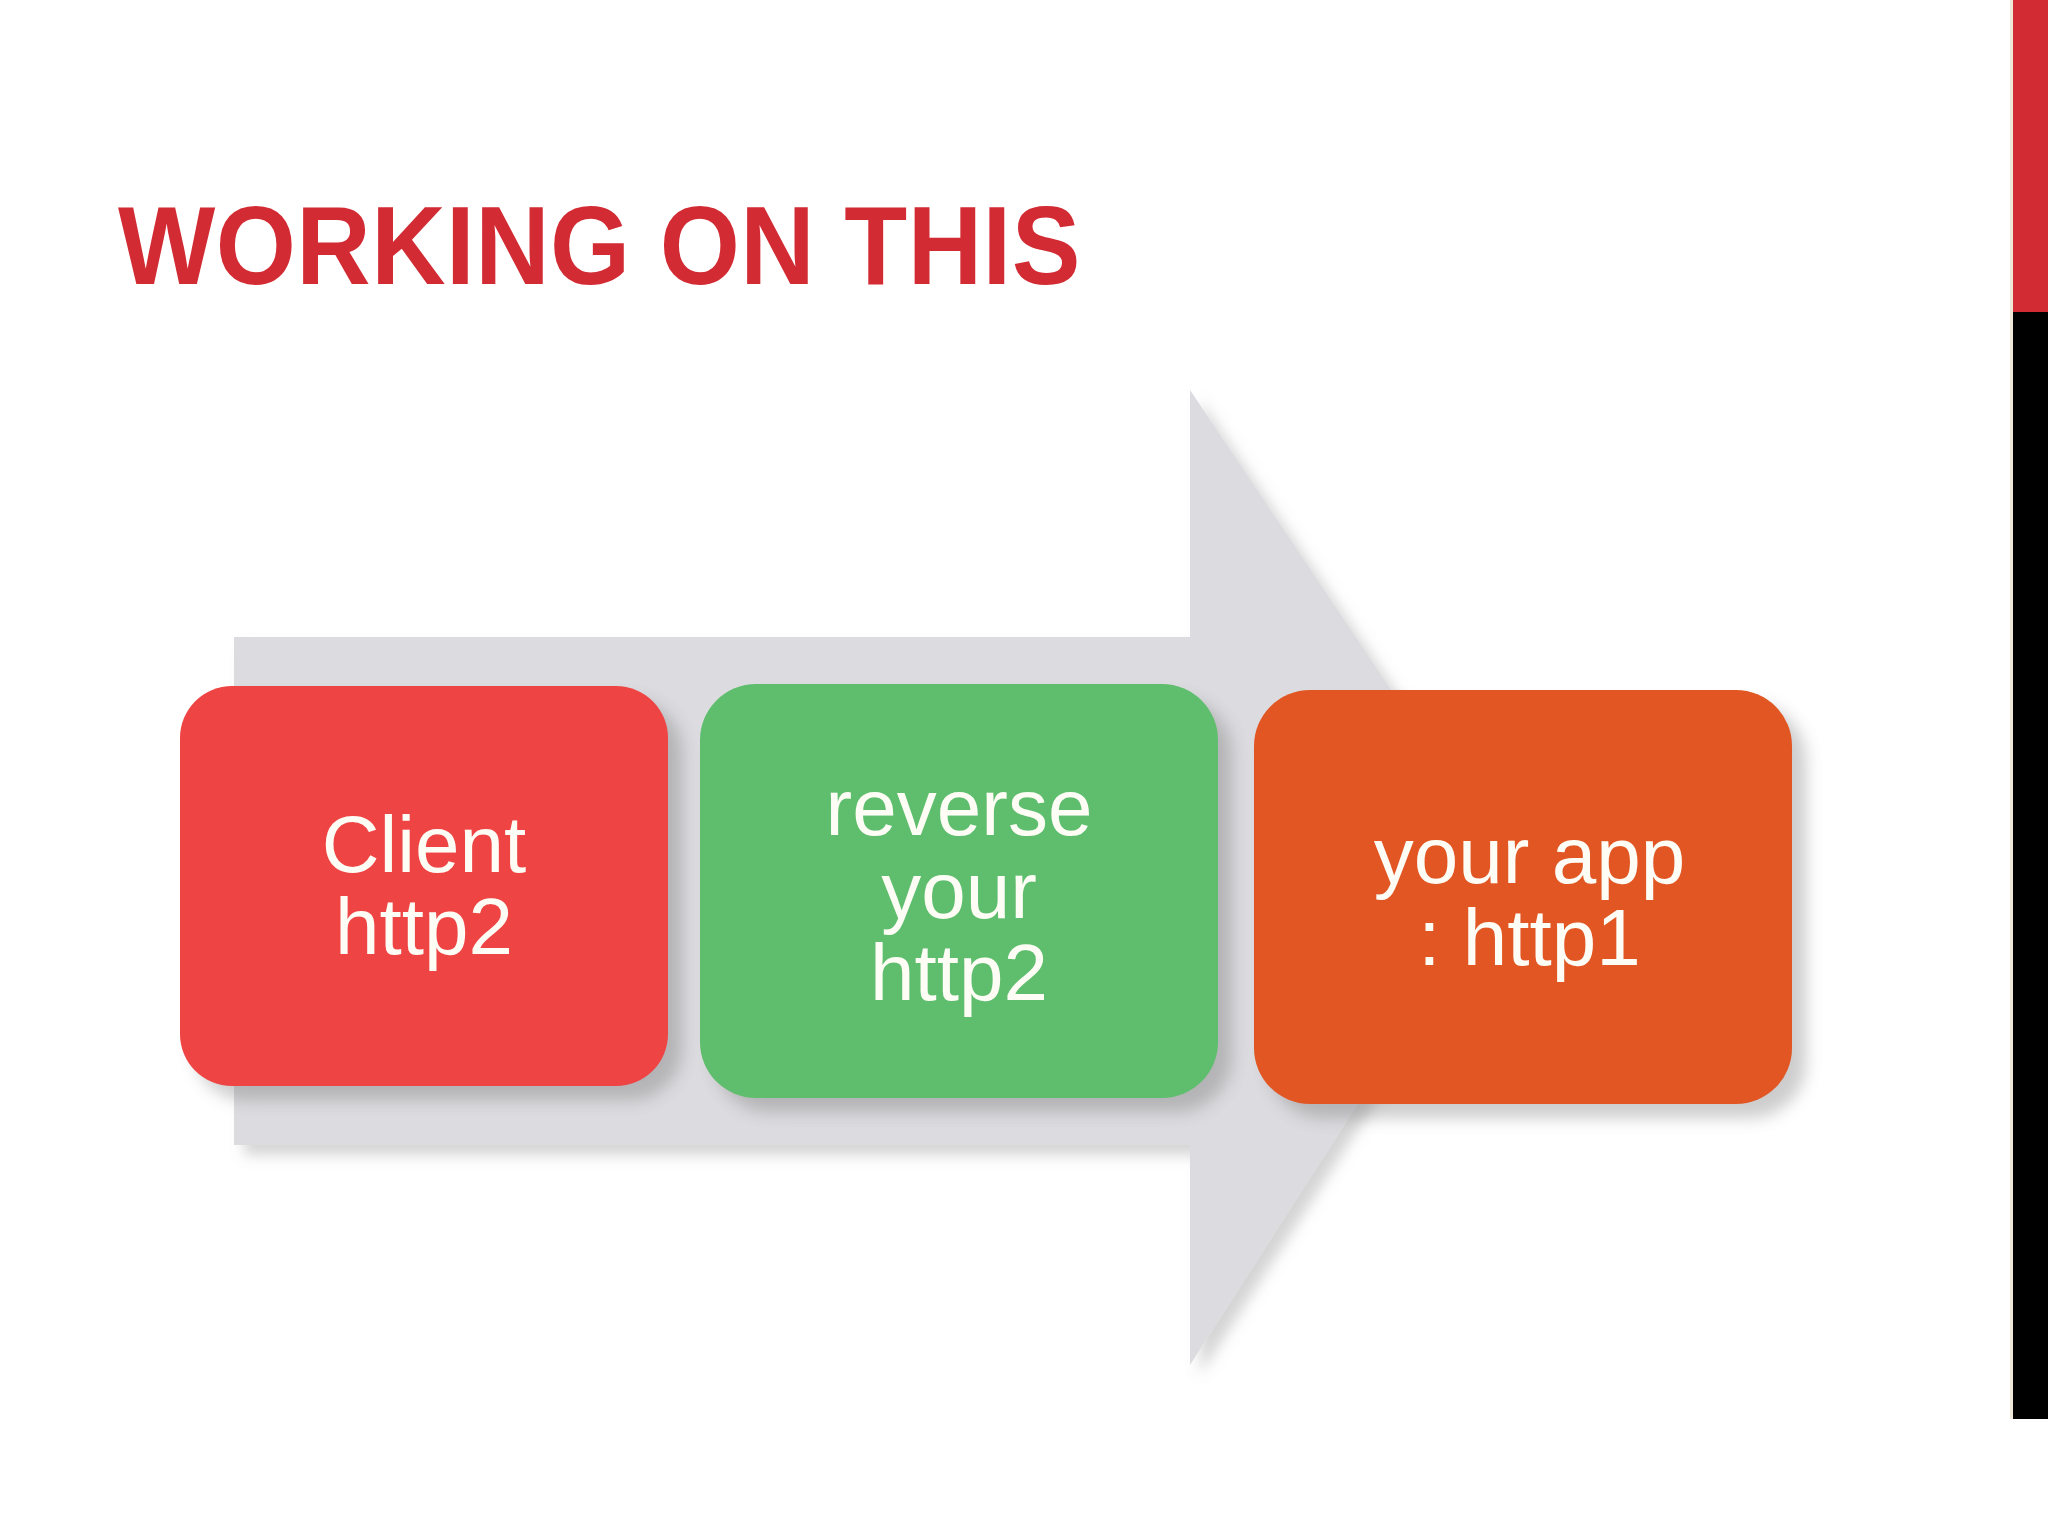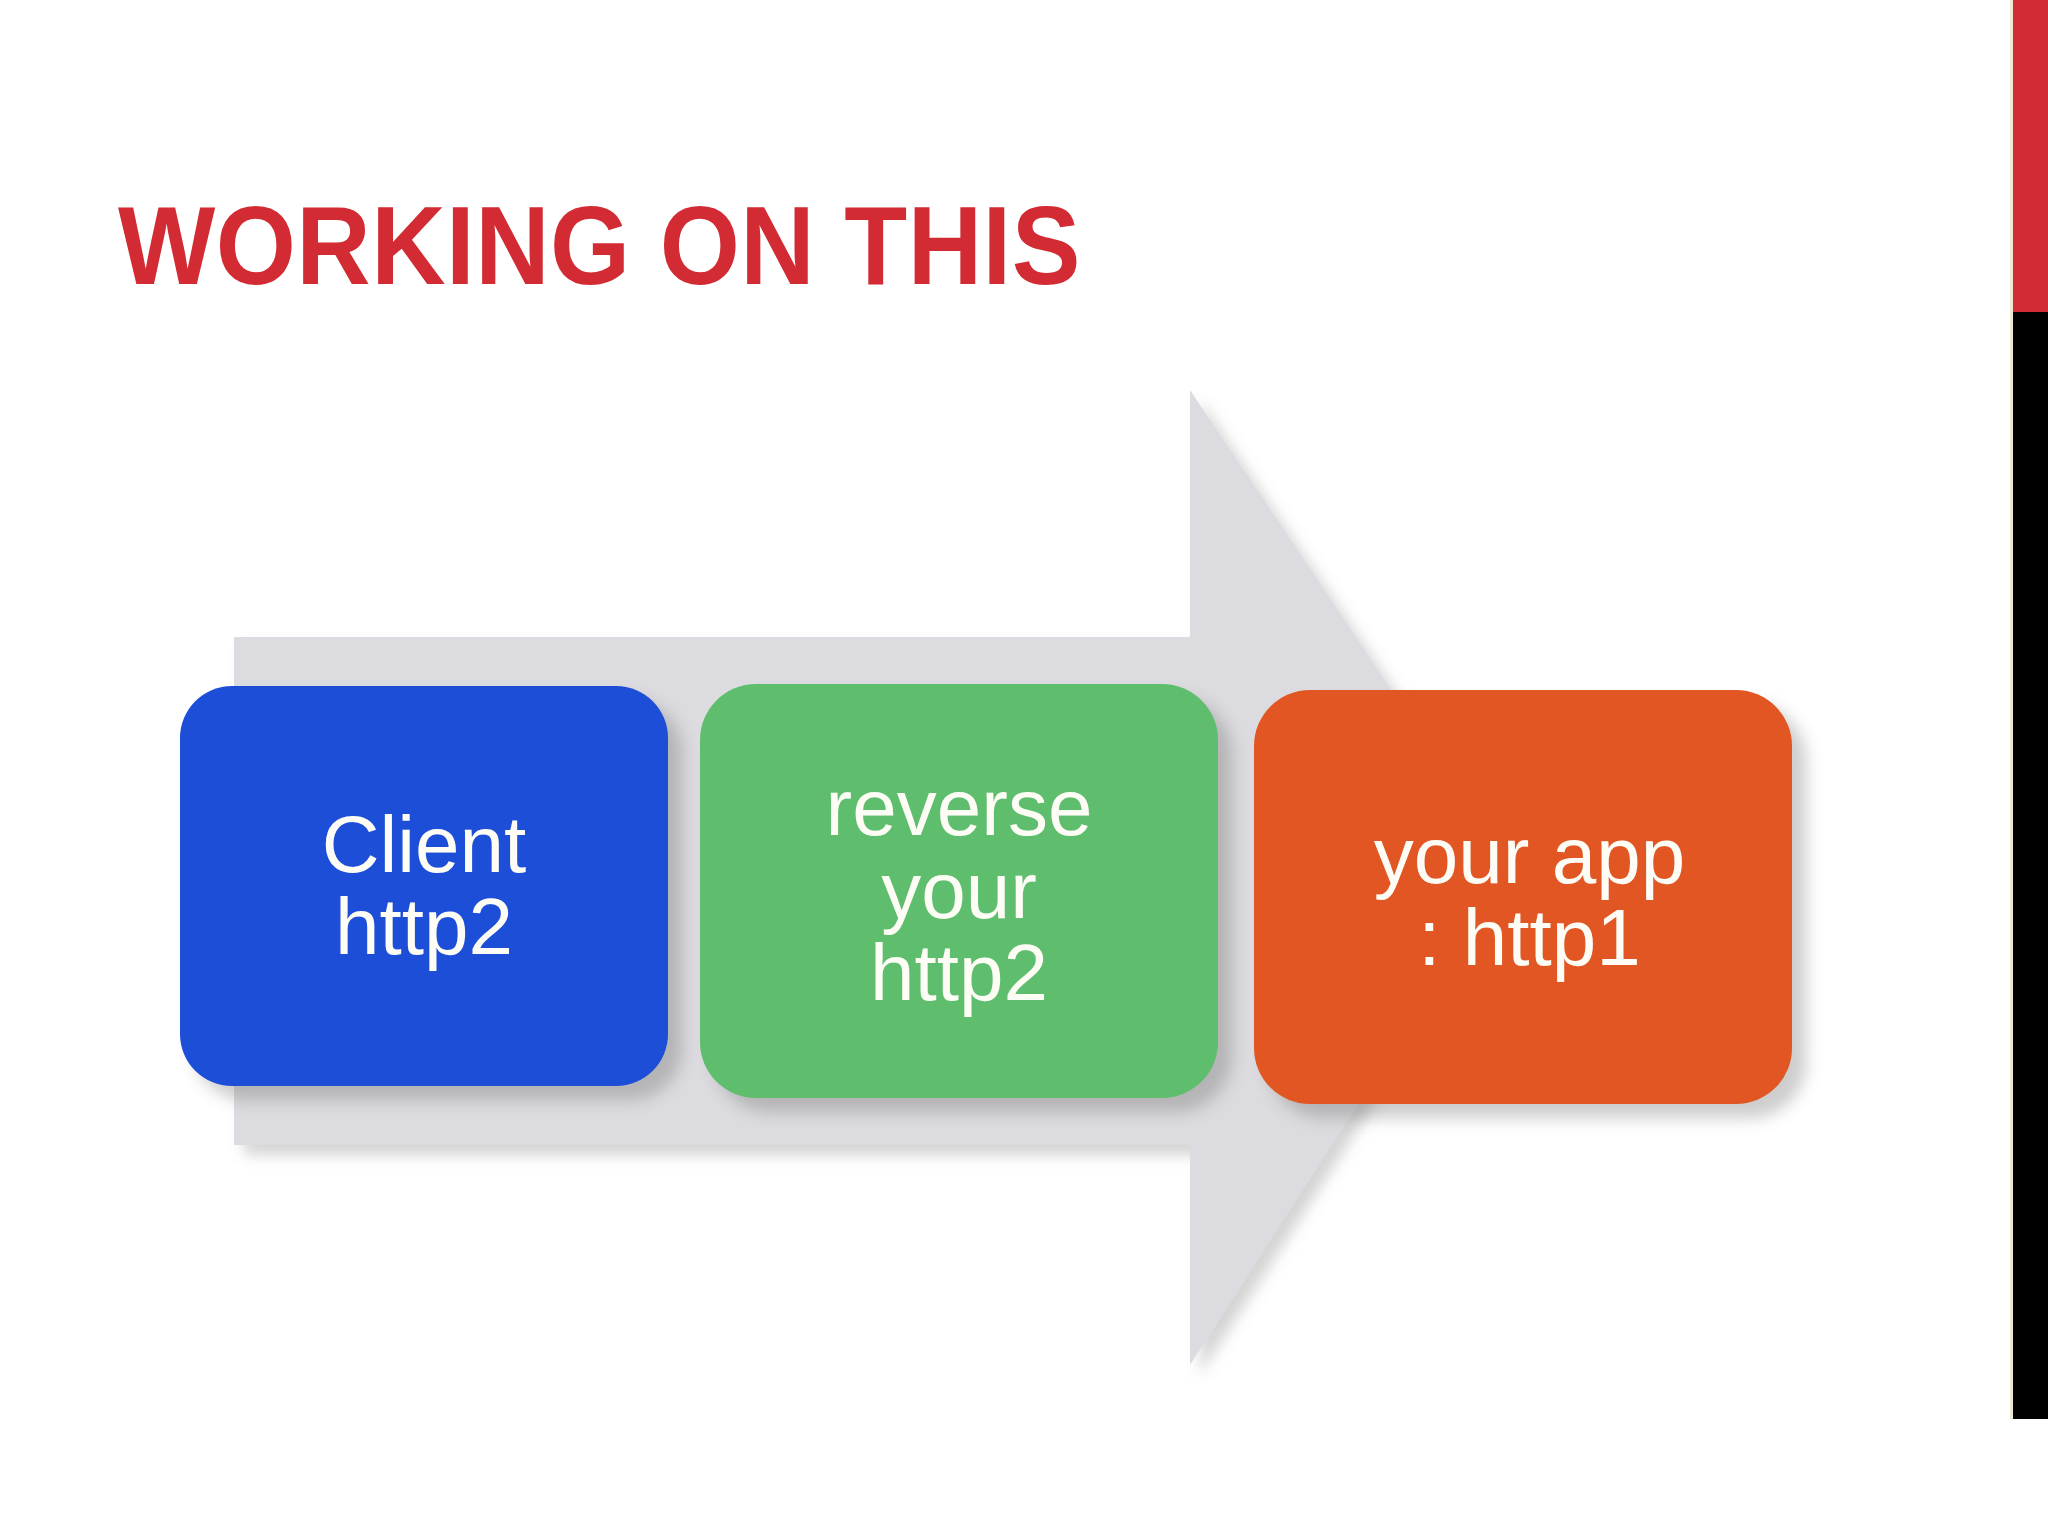--- a/index.html
+++ b/index.html
@@ -89,21 +89,21 @@
     font-weight: normal;
     box-shadow: 14px 14px 16px rgba(90, 90, 90, 0.30);
     box-sizing: border-box;
     padding: 0 14px;
   }
   #stage-client {
     left: 180px;
     top: 686px;
     width: 488px;
     height: 400px;
-    background: #1d4ed8;
+    background: #ef4444;
   }
   #stage-proxy {
     left: 700px;
     top: 684px;
     width: 518px;
     height: 414px;
     background: #5fbe6d;
     border-radius: 56px;
   }
   #stage-app {

